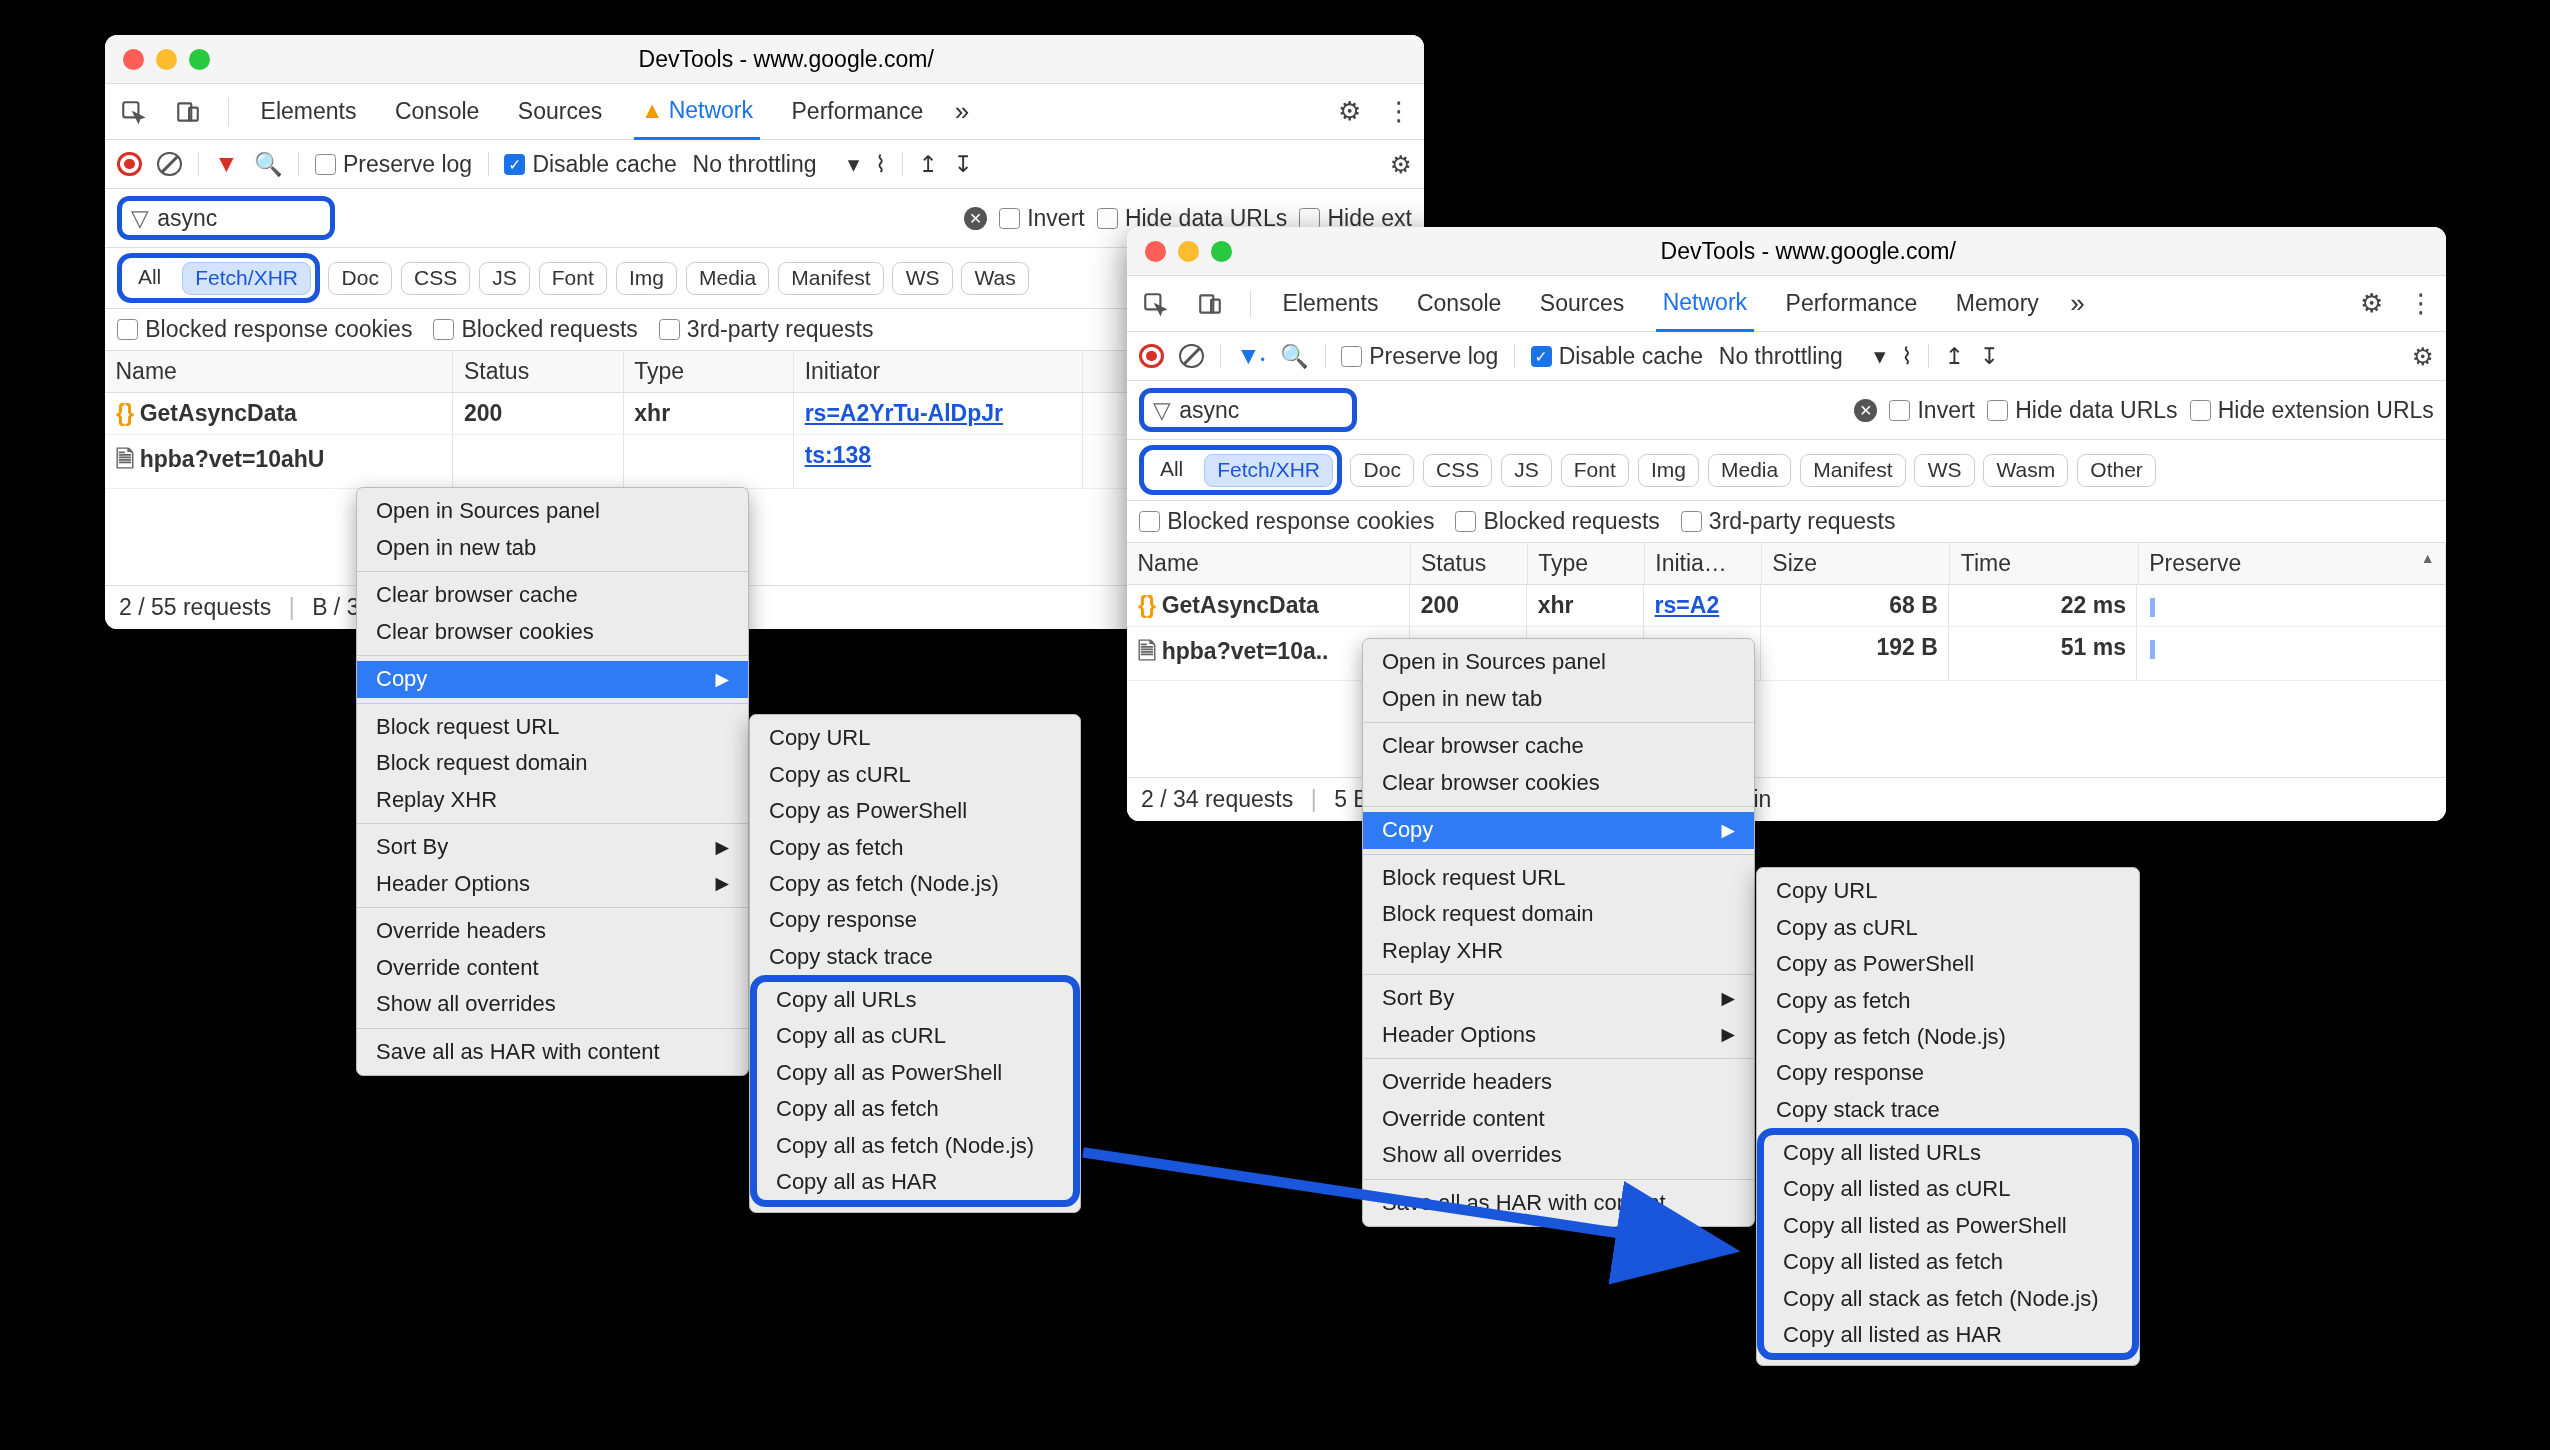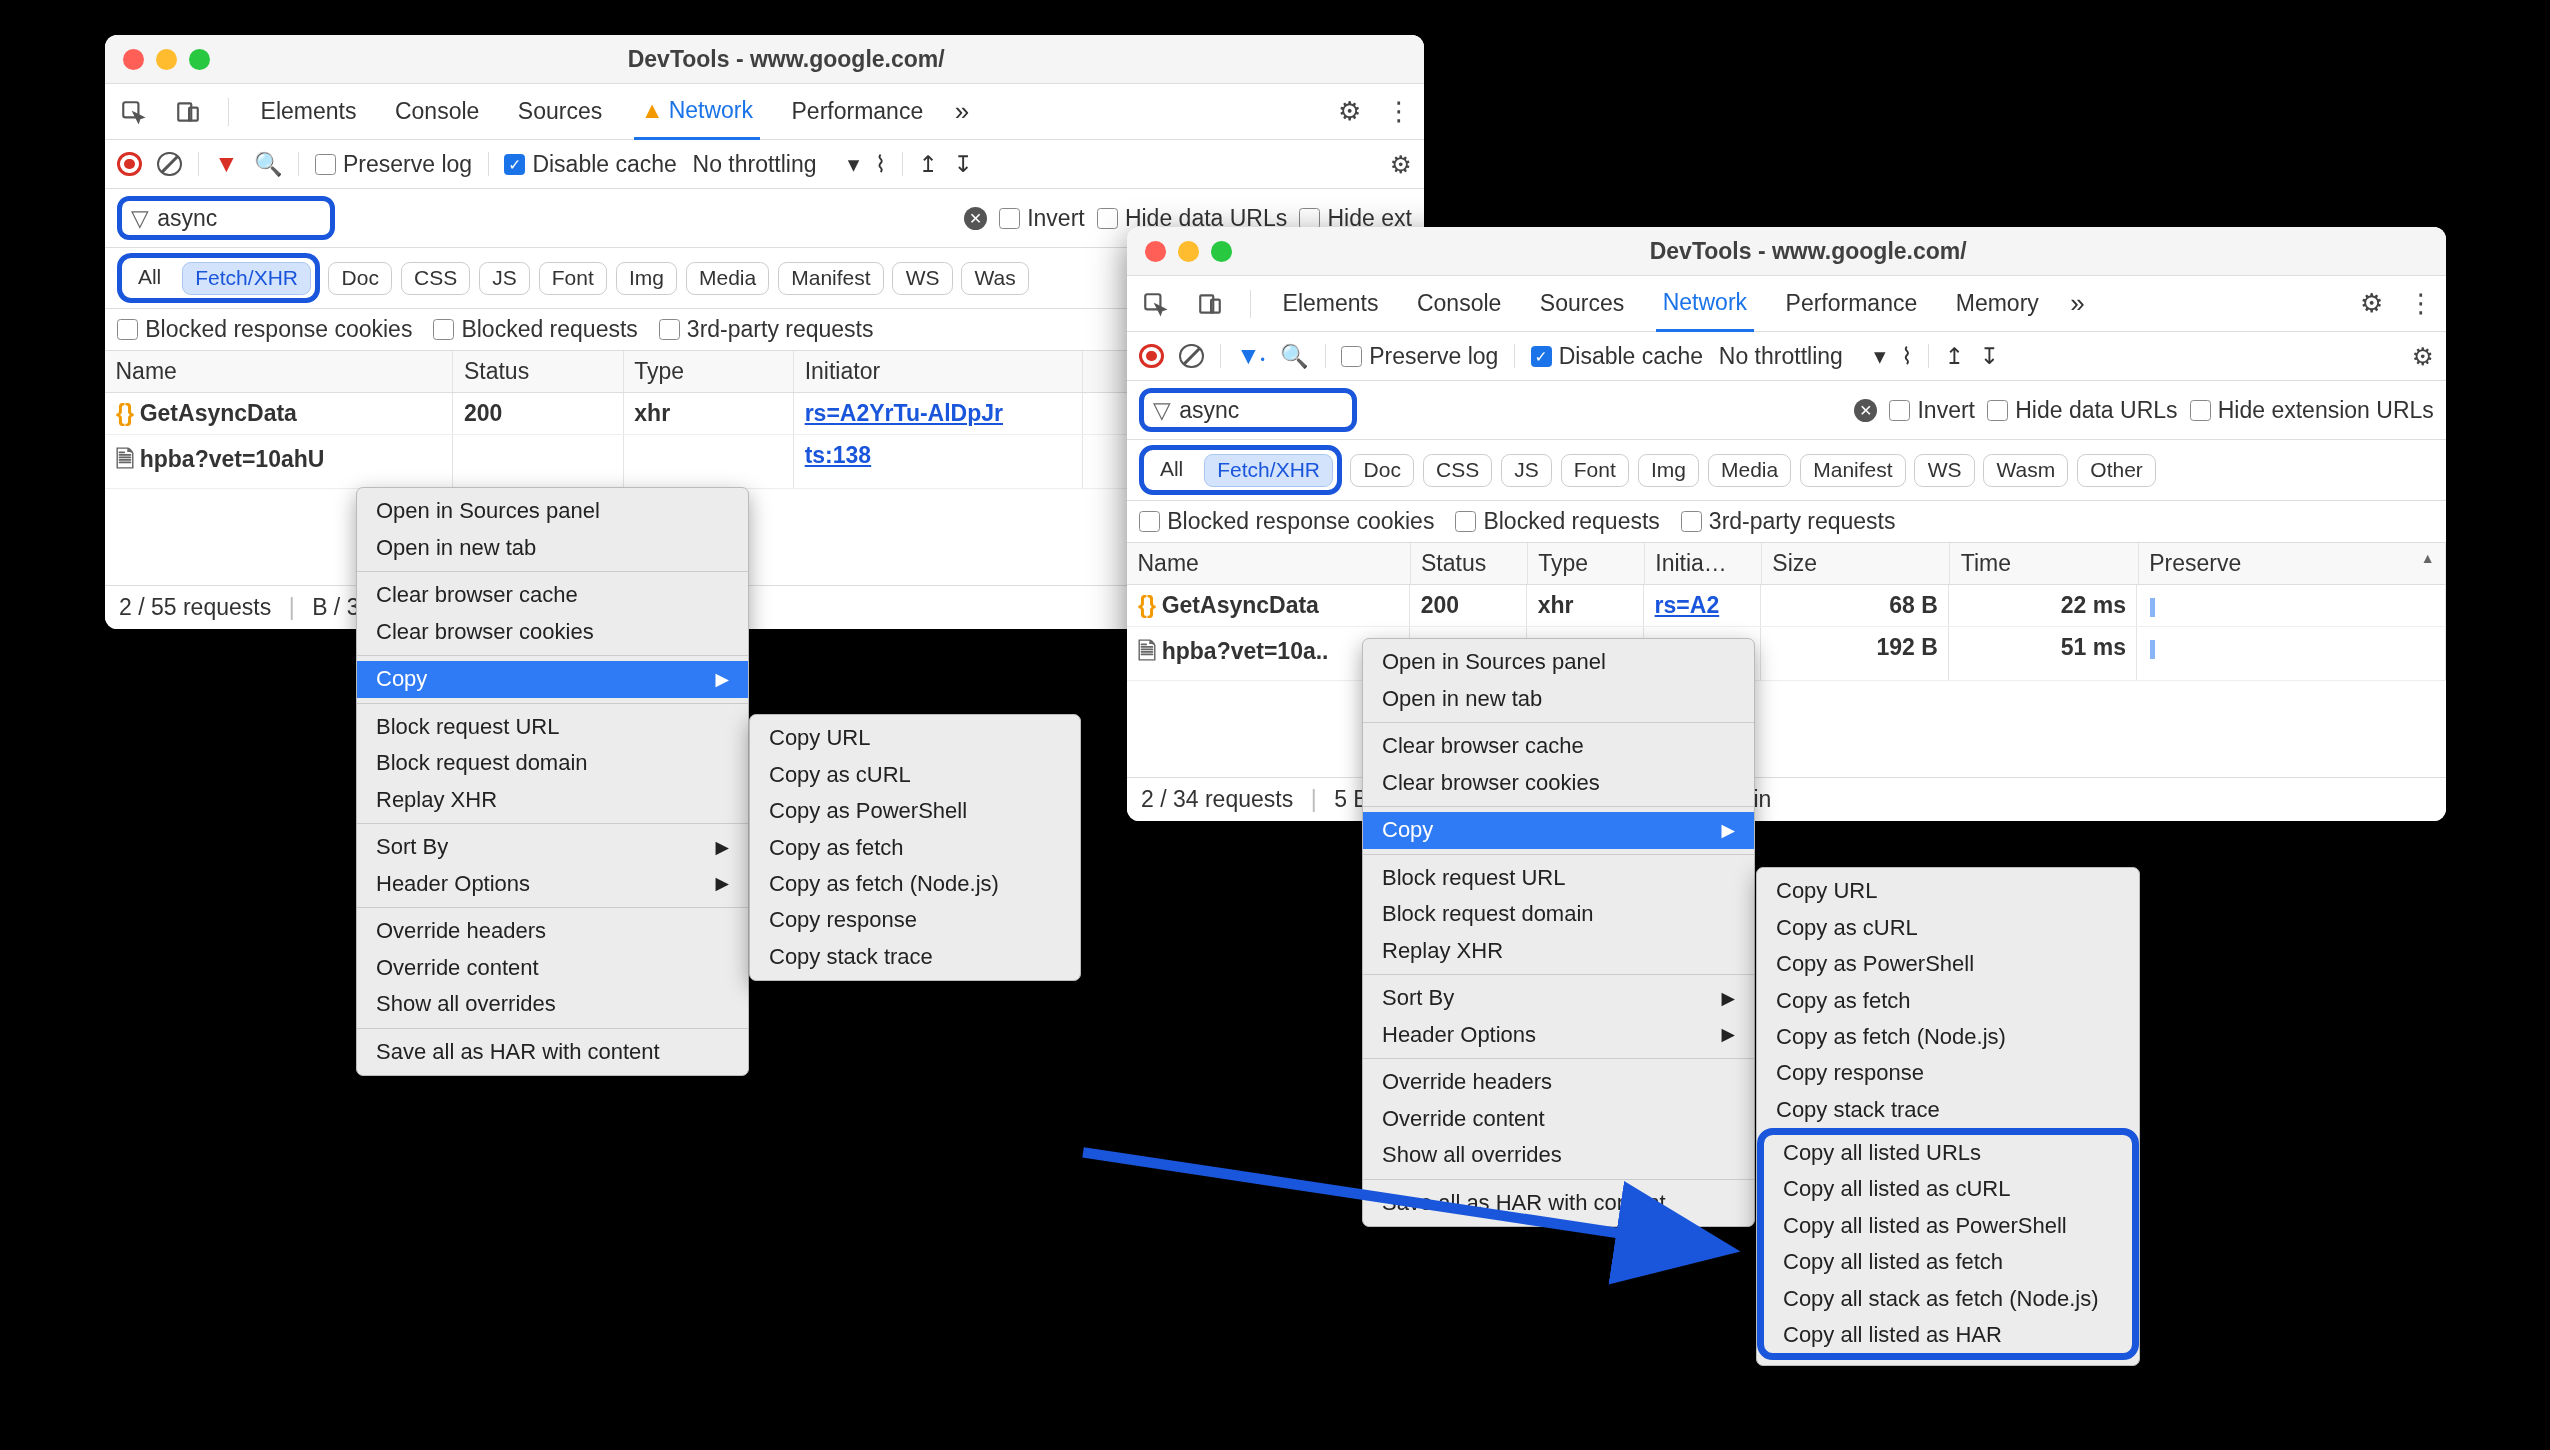--- a/index.html
+++ b/index.html
@@ -5,21 +5,21 @@
 * { margin:0; padding:0; box-sizing:border-box; font-family:-apple-system,BlinkMacSystemFont,"Segoe UI",sans-serif; }
 body { background:#000; width:2550px; height:1451px; overflow:hidden; position:relative; }
 .window { position:absolute; background:#fff; border-radius:12.2px; box-shadow:0 10.5px 35px rgba(0,0,0,.5); overflow:hidden; font-size:23px; color:#333; }
 .win1 { left:105px; top:35px; width:1319px; height:594px; }
 .win2 { left:1127px; top:227px; width:1319px; height:594px; }
 
 .titlebar { height:49px; background:#f5f5f5; display:flex; align-items:center; padding:0 17.5px; border-bottom:0.9px solid #ddd; }
 .traffic { display:flex; gap:12.2px; margin-right:26px; }
 .dot { width:21px; height:21px; border-radius:50%; }
 .dred{background:#ff5f57}.dyel{background:#febc2e}.dgrn{background:#28c840}
-.title-txt { flex:1; text-align:center; font-weight:700; font-size:23px; color:#404040; margin-right:70px; }
+.title-txt { flex:1; text-align:center; font-weight:400; font-size:23px; color:#000000; margin-right:70px; }
 
 .tabbar { height:56px; display:flex; align-items:center; padding:0 12.2px; border-bottom:0.9px solid #ddd; gap:24.5px; }
 .tabbar .ico { width:31px; height:31px; display:flex; align-items:center; justify-content:center; }
 .tab-item { padding:0 7px; height:56px; display:flex; align-items:center; color:#333; }
 .tab-item.active { color:#1a73e8; border-bottom:3.5px solid #1a73e8; }
 .warn-ico { color:#f29900; margin-right:5.2px; }
 .spacer { flex:1; }
 .gear,.more { color:#444; }
 
 .toolbar { height:49px; display:flex; align-items:center; padding:0 12.2px; gap:15.7px; border-bottom:0.9px solid #ddd; }
@@ -417,20 +417,28 @@
 <div class="submenu" style="left:749px; top:681px; width:332px">
   <div class="mitem">Copy URL</div>
   <div class="mitem">Copy as cURL</div>
   <div class="mitem">Copy as PowerShell</div>
   <div class="mitem">Copy as fetch</div>
   <div class="mitem">Copy as fetch (Node.js)</div>
   <div class="msep"></div>
   <div class="mitem">Copy response</div>
   <div class="mitem">Copy stack trace</div>
   <div class="msep"></div>
+  <div class="outlined">
+    <div class="mitem">Copy all URLs</div>
+    <div class="mitem">Copy all as cURL</div>
+    <div class="mitem">Copy all as PowerShell</div>
+    <div class="mitem">Copy all as fetch</div>
+    <div class="mitem">Copy all as fetch (Node.js)</div>
+    <div class="mitem">Copy all as HAR</div>
+  </div>
 </div>
 
 <div class="ctxmenu" style="left:1362px; top:638px; width:393px">
   <div class="mitem">Open in Sources panel</div>
   <div class="mitem">Open in new tab</div>
   <div class="msep"></div>
   <div class="mitem">Clear browser cache</div>
   <div class="mitem">Clear browser cookies</div>
   <div class="msep"></div>
   <div class="mitem sel">

